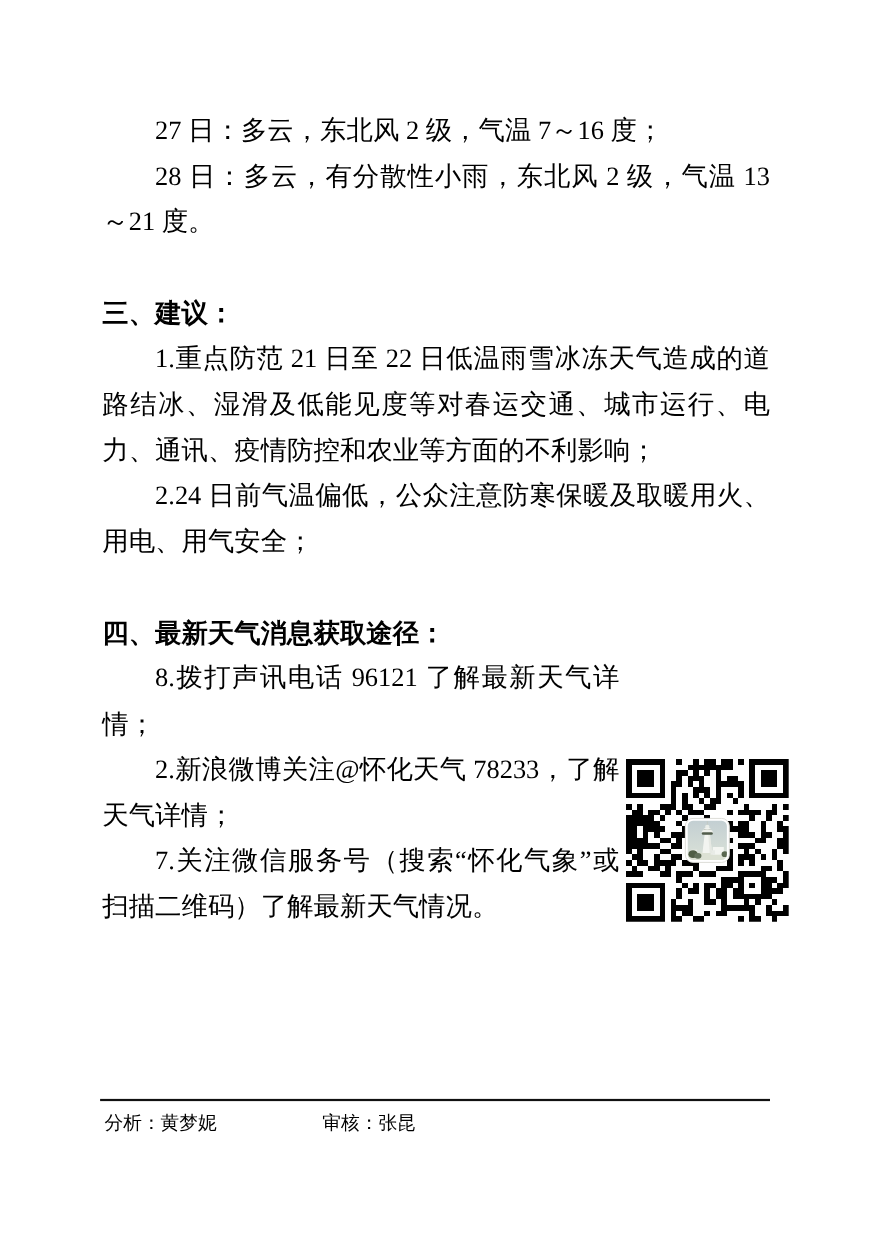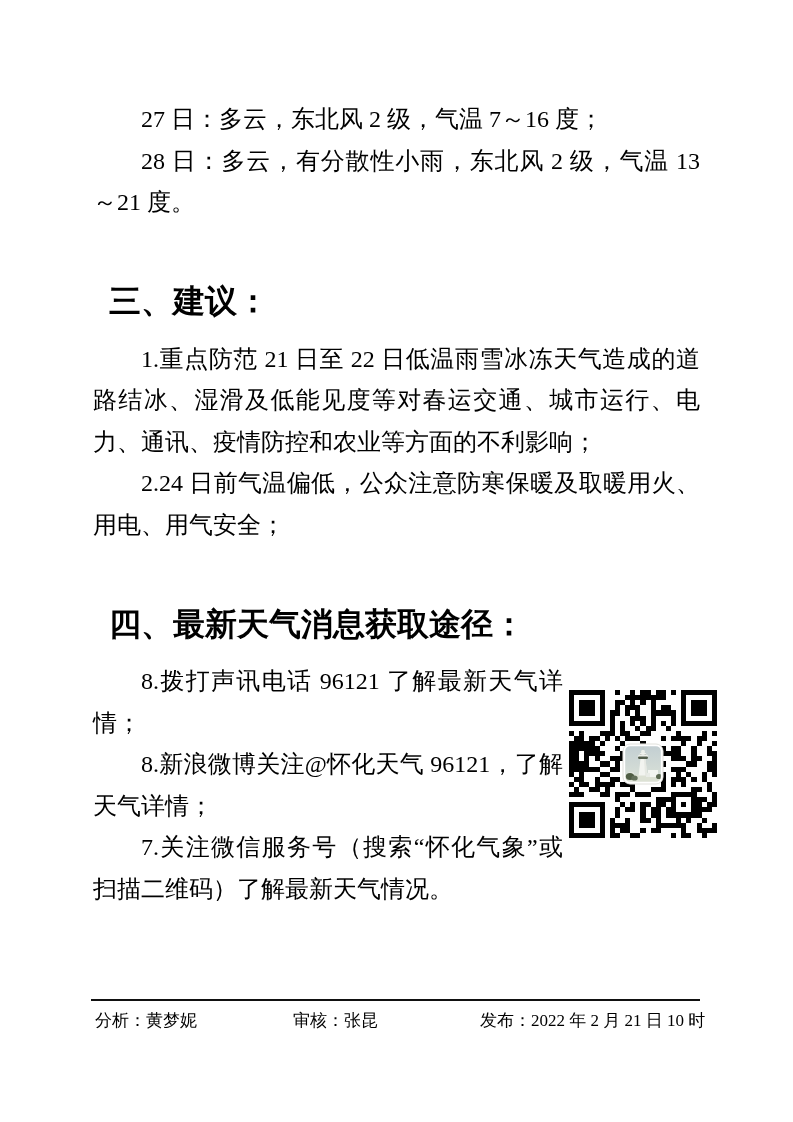--- a/index.html
+++ b/index.html
@@ -10,21 +10,21 @@
   }
   .content{
     position:absolute;left:93px;top:99px;width:607px;
     font-size:24px;line-height:41.5px;text-align:justify;
     text-justify:inter-ideograph;
   }
   .para{margin:0;text-indent:48px;}
   .blank-line{height:41.5px;}
   .section-heading{
     font-family:"Liberation Sans","DejaVu Sans",sans-serif;
-    font-weight:700;font-size:32px;line-height:41.5px;margin:16px;
+    font-weight:700;font-size:24px;line-height:41.5px;margin:0;
     text-align:left;
   }
   .wrap-area{width:470px;}
   .qr-wrap{
     position:absolute;left:569px;top:690px;width:148px;height:148px;
   }
   .qr-wrap svg.qr{display:block;width:148px;height:148px;}
   .qr-logo{
     position:absolute;left:53px;top:53px;width:42px;height:42px;
   }
@@ -51,21 +51,21 @@
 
   <h2 class="section-heading">三、建议：</h2>
   <p class="para">1.重点防范 21 日至 22 日低温雨雪冰冻天气造成的道路结冰、湿滑及低能见度等对春运交通、城市运行、电力、通讯、疫情防控和农业等方面的不利影响；</p>
   <p class="para">2.24 日前气温偏低，公众注意防寒保暖及取暖用火、用电、用气安全；</p>
 
   <div class="blank-line"></div>
 
   <h2 class="section-heading">四、最新天气消息获取途径：</h2>
   <div class="wrap-area">
     <p class="para">8.拨打声讯电话 96121 了解最新天气详情；</p>
-    <p class="para">8.新浪微博关注@怀化天气 96121，了解天气详情；</p>
+    <p class="para">2.新浪微博关注@怀化天气 78233，了解天气详情；</p>
     <p class="para">7.关注微信服务号（搜索“怀化气象”或扫描二维码）了解最新天气情况。</p>
   </div>
 </div>
 
 <div class="qr-wrap">
   <svg class="qr" viewBox="0 0 29 29" shape-rendering="crispEdges">
     <rect x="0" y="0" width="29" height="29" fill="#ffffff"></rect>
     <g id="qr-modules">
         <rect x="0" y="0" width="7" height="7" fill="#000000"></rect>
         <rect x="1" y="1" width="5" height="5" fill="#fff"></rect>
@@ -420,14 +420,13 @@
     </g>
     <rect x="2" y="2" width="38" height="38" rx="6" fill="none" stroke="#ffffff" stroke-width="2.4"></rect>
     <rect x="1" y="1" width="40" height="40" rx="7" fill="none" stroke="#d8d8d2" stroke-width="0.8"></rect>
   </svg>
 </div>
 
 <div class="footer-divider"></div>
 <div class="footer-text">
   <span class="footer-analyst">分析：黄梦妮</span>
   <span class="footer-reviewer">审核：张昆</span>
-  <span class="footer-publish">发布：2022 年 2 月 21 日 10 时</span>
 </div>
 
 </body></html>

